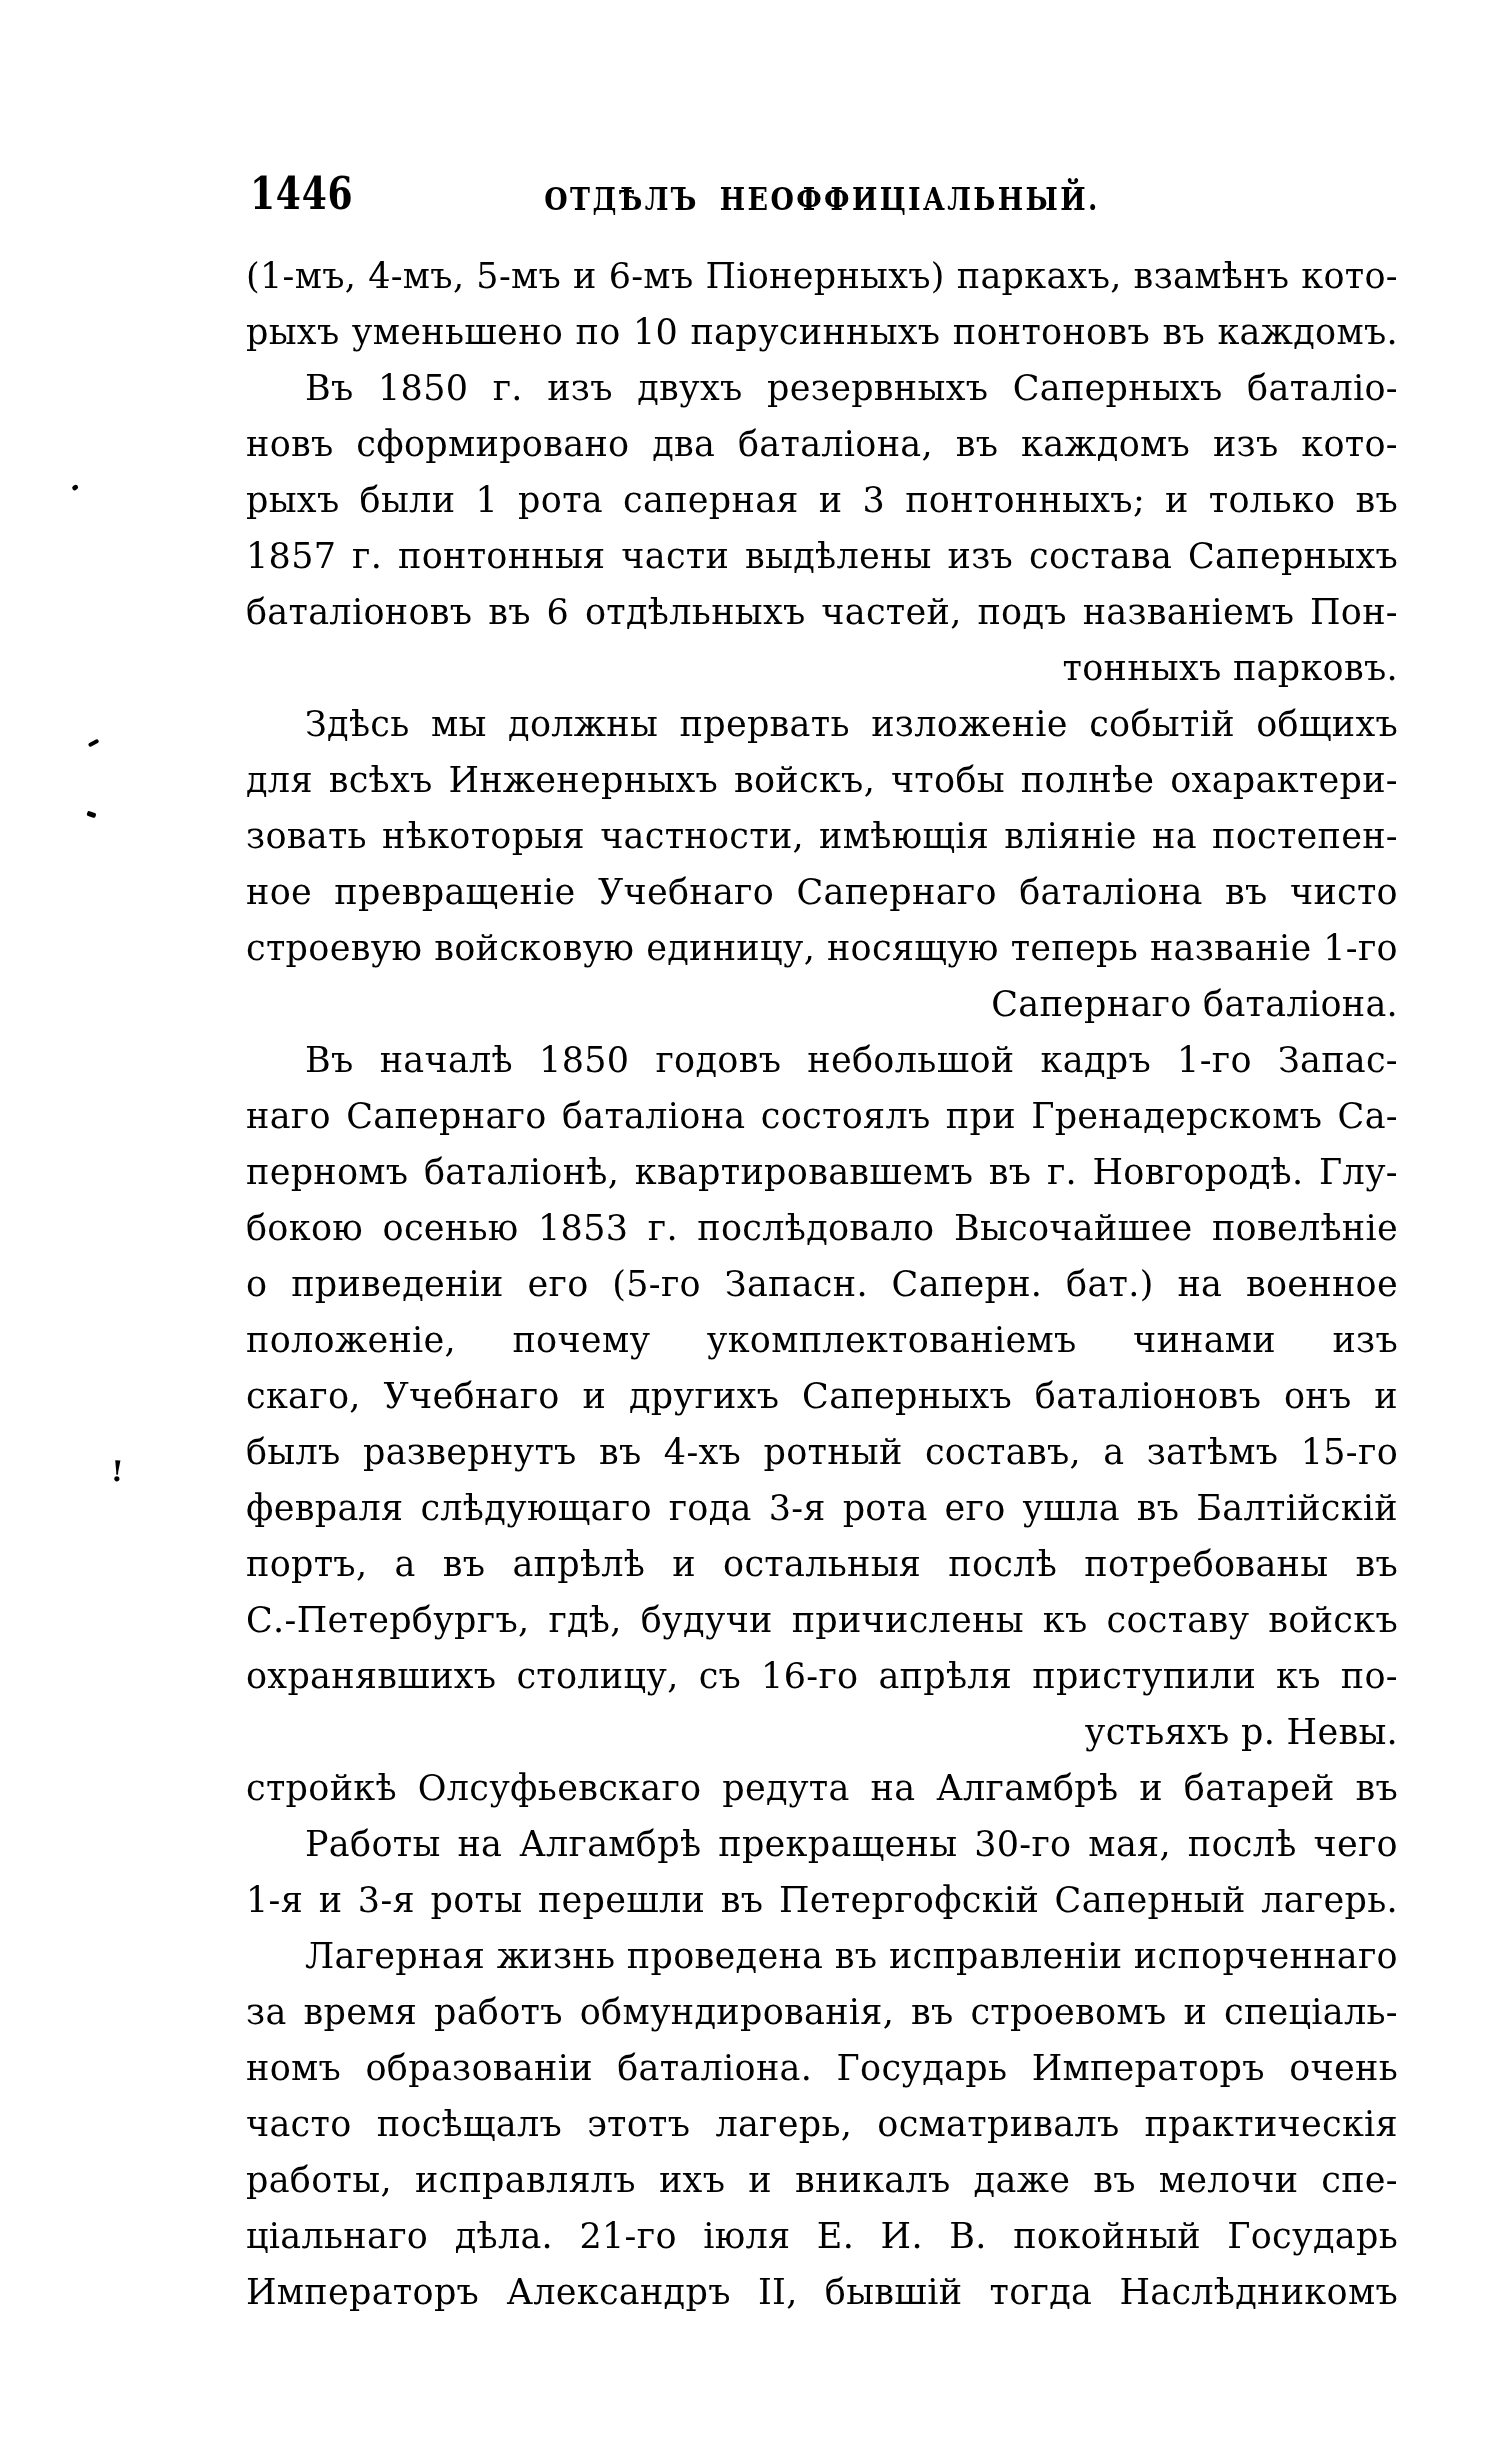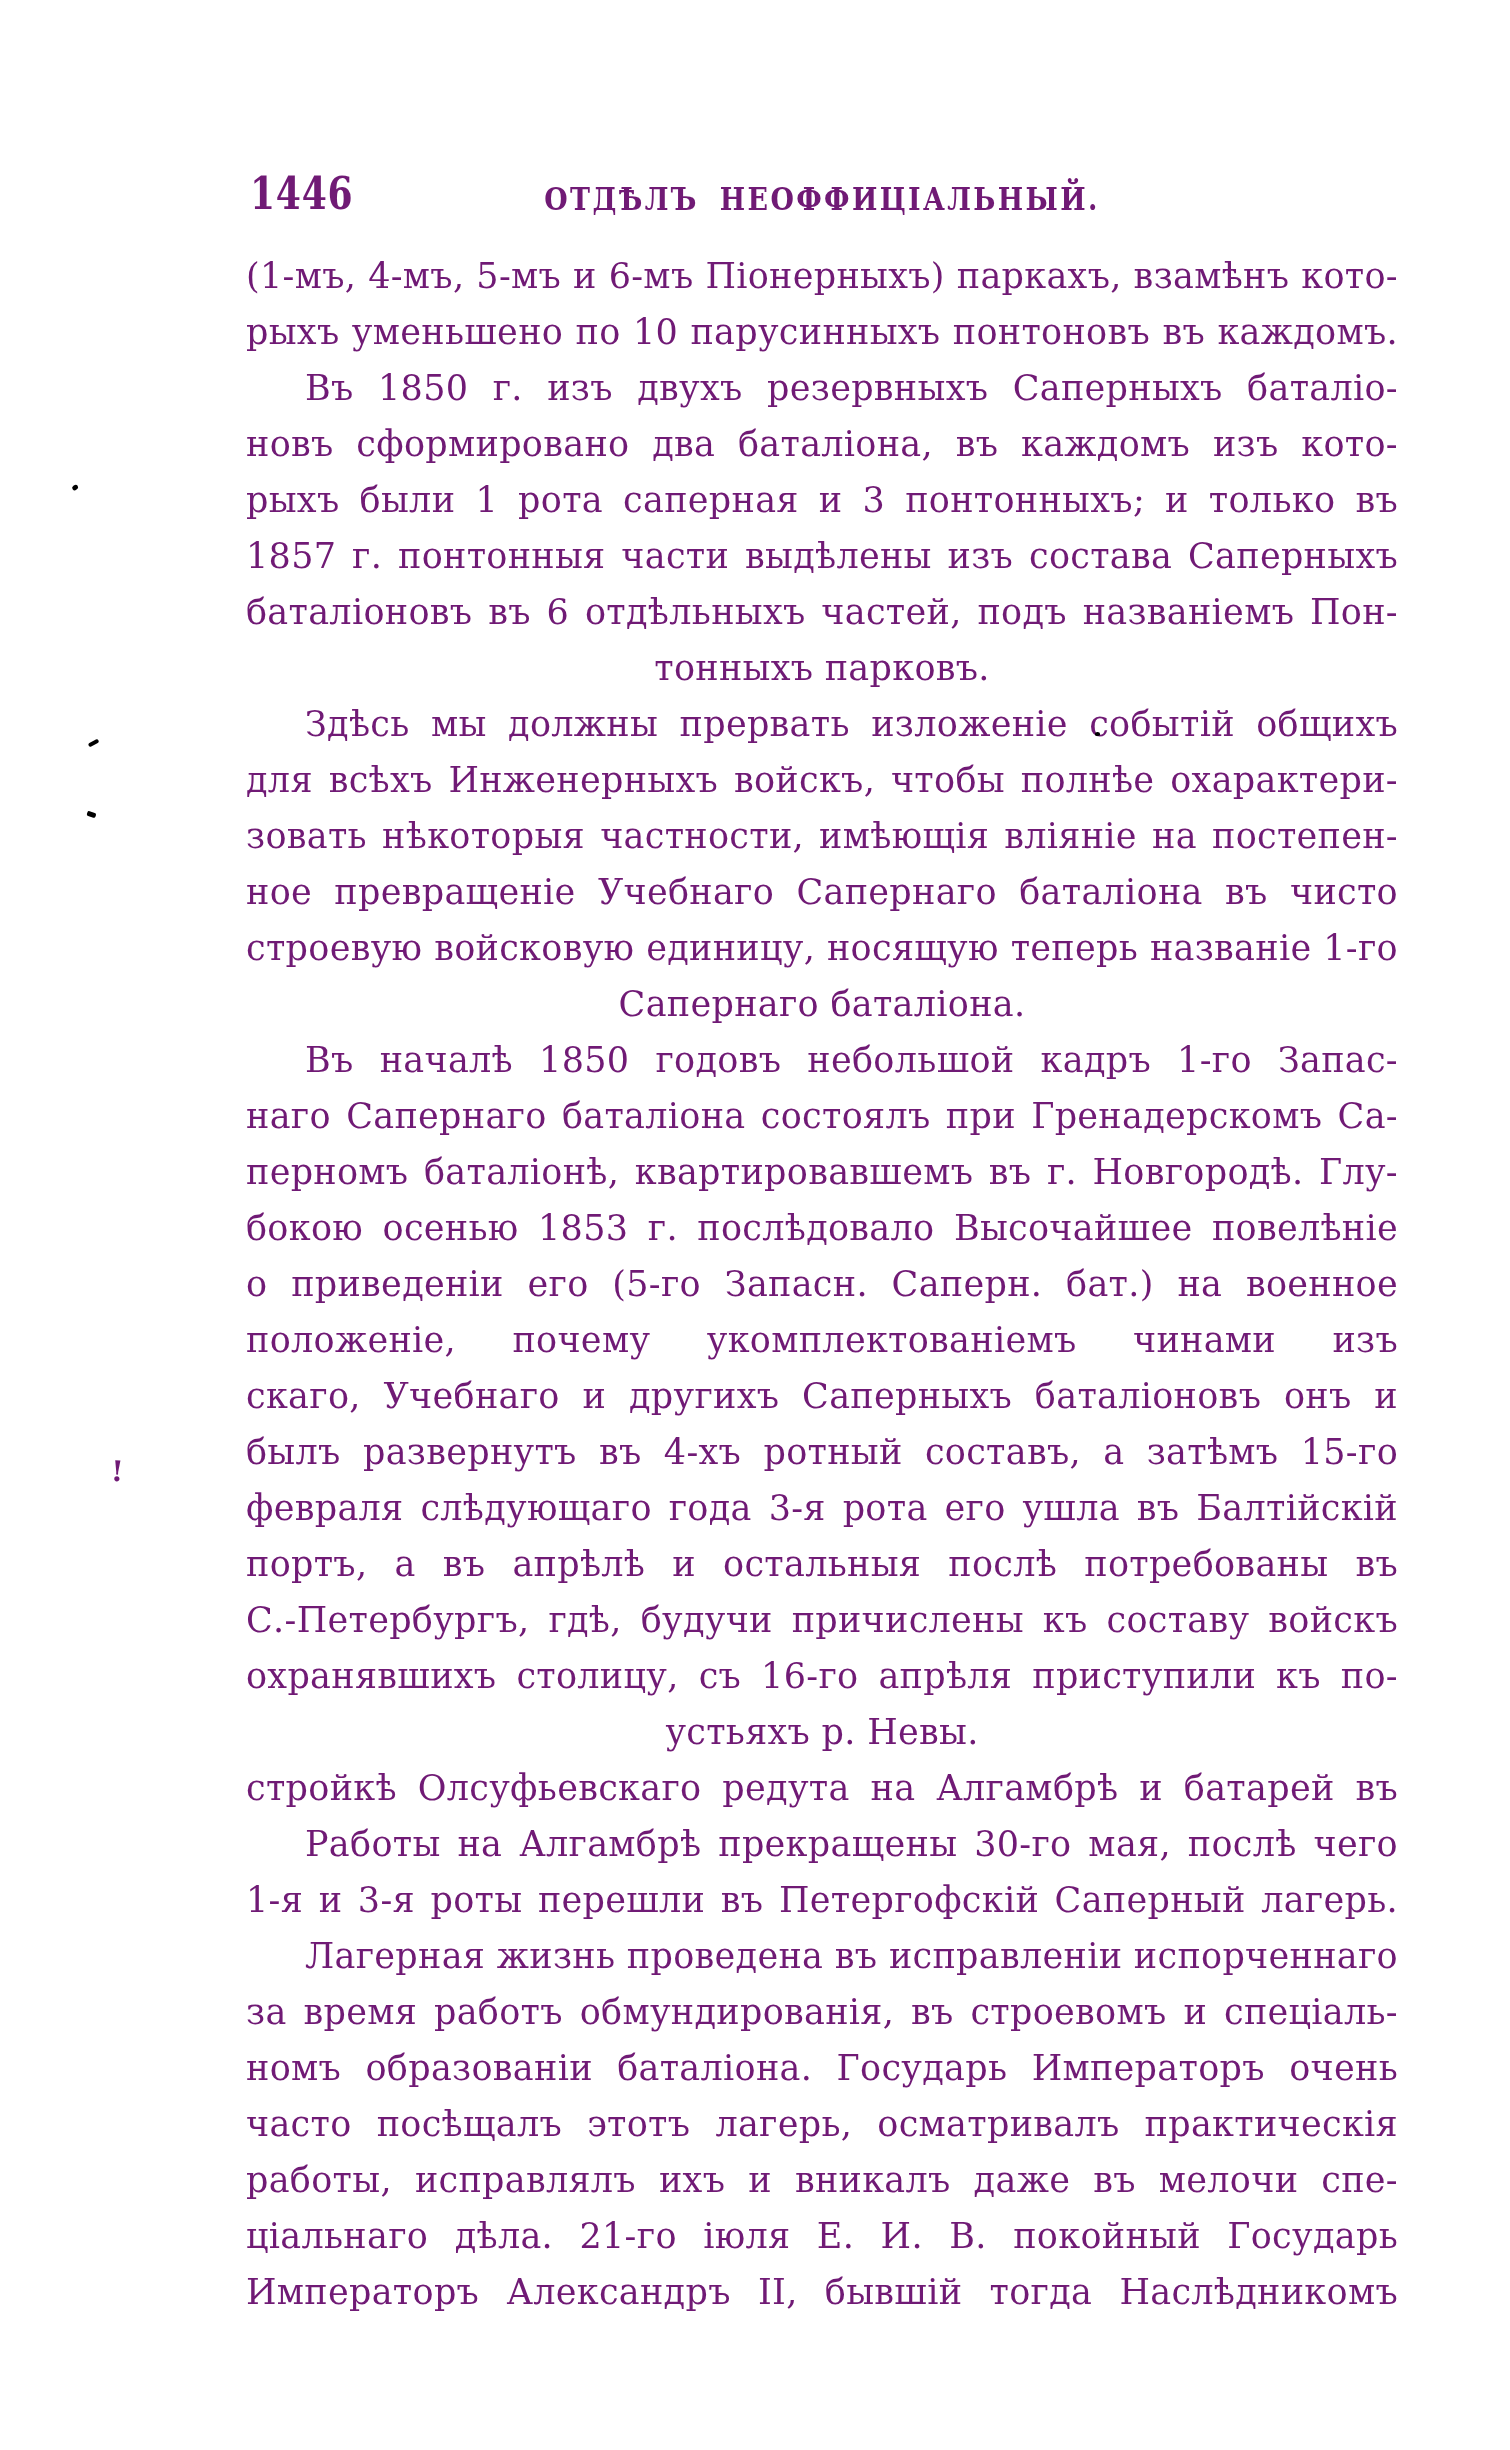--- a/index.html
+++ b/index.html
@@ -3,21 +3,21 @@
 <meta charset="utf-8">
 <style>
   html, body { margin: 0; padding: 0; background: #ffffff; }
   .page {
     position: relative;
     width: 1511px;
     height: 2450px;
     background: #ffffff;
     overflow: hidden;
     font-family: "DejaVu Serif", serif;
-    color: #701a75;
+    color: #000000;
   }
   .page-number {
     position: absolute;
     left: 250px;
     top: 173px;
     font-size: 44px;
     line-height: 42px;
     font-weight: bold;
     letter-spacing: 0.9px;
     transform: scaleX(0.82);
@@ -43,21 +43,21 @@
     position: absolute;
     left: 246px;
     top: 248px;
     width: 1152px;
     font-size: 35px;
   }
   .line {
     height: 56px;
     line-height: 56px;
     overflow: hidden;
-    text-align: center;
+    text-align: right;
     letter-spacing: 0.3px;
   }
   .line.j {
     text-align: justify;
     text-align-last: justify;
   }
   .line.j::after {
     content: "";
     display: inline-block;
     width: 100%;

